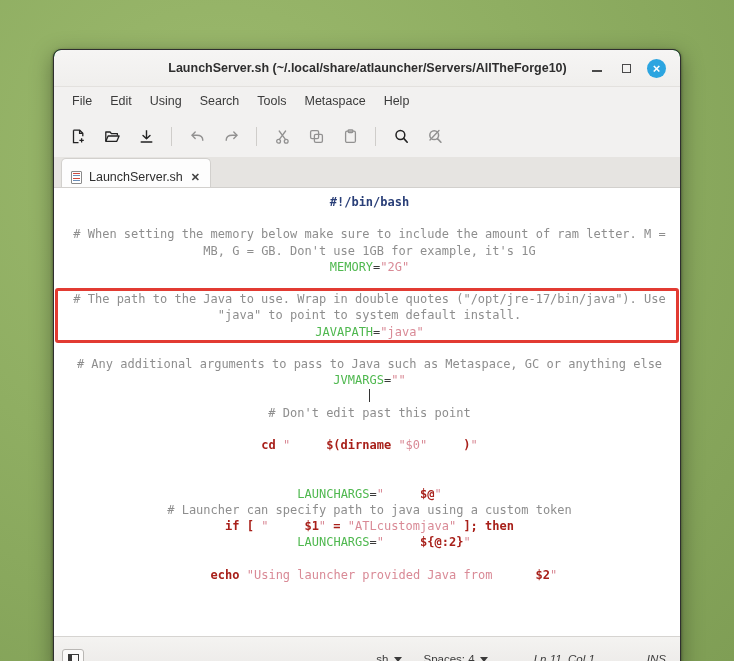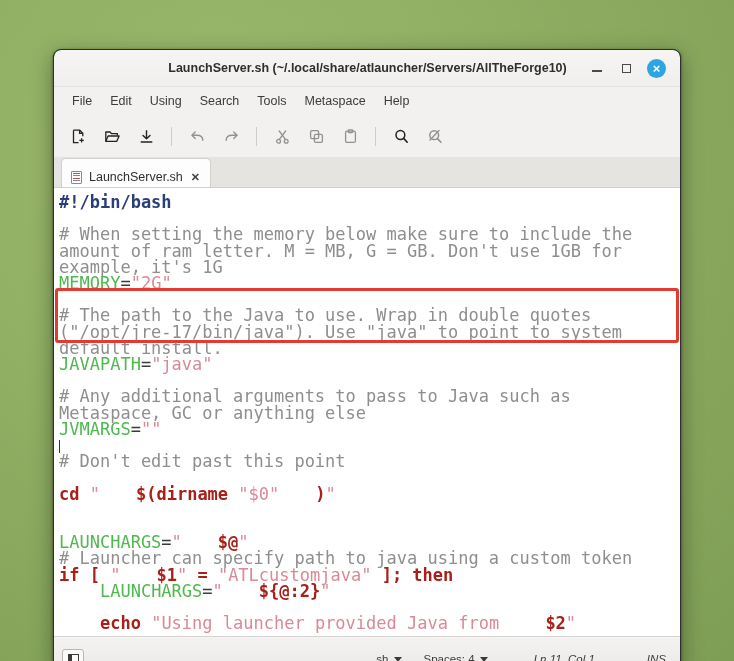--- a/index.html
+++ b/index.html
@@ -198,26 +198,27 @@
 
   
   .editor-wrap {
     flex: 1;
     background: #ffffff;
     position: relative;
     overflow: hidden;
   }
   .editor {
     font-family: "DejaVu Sans Mono", "Liberation Mono", monospace;
-    font-size: 17px;
+    font-size: 12px;
     line-height: 16.2px;
     padding: 6px 0 0 2px;
     white-space: pre-wrap;
     word-break: break-word;
     color: #222;
+    text-align: center;
   }
   .ln { padding-left: 3px; min-height: 16.2px; }
 
   
   .s-shebang { color: #2a3f78; font-weight: bold; }
   .s-comment { color: #8e8e8e; }
   .s-var     { color: #4fb84f; }
   .s-op      { color: #3a3a3a; }
   .s-str     { color: #d98a96; }
   .s-kw      { color: #a8201a; font-weight: bold; }

